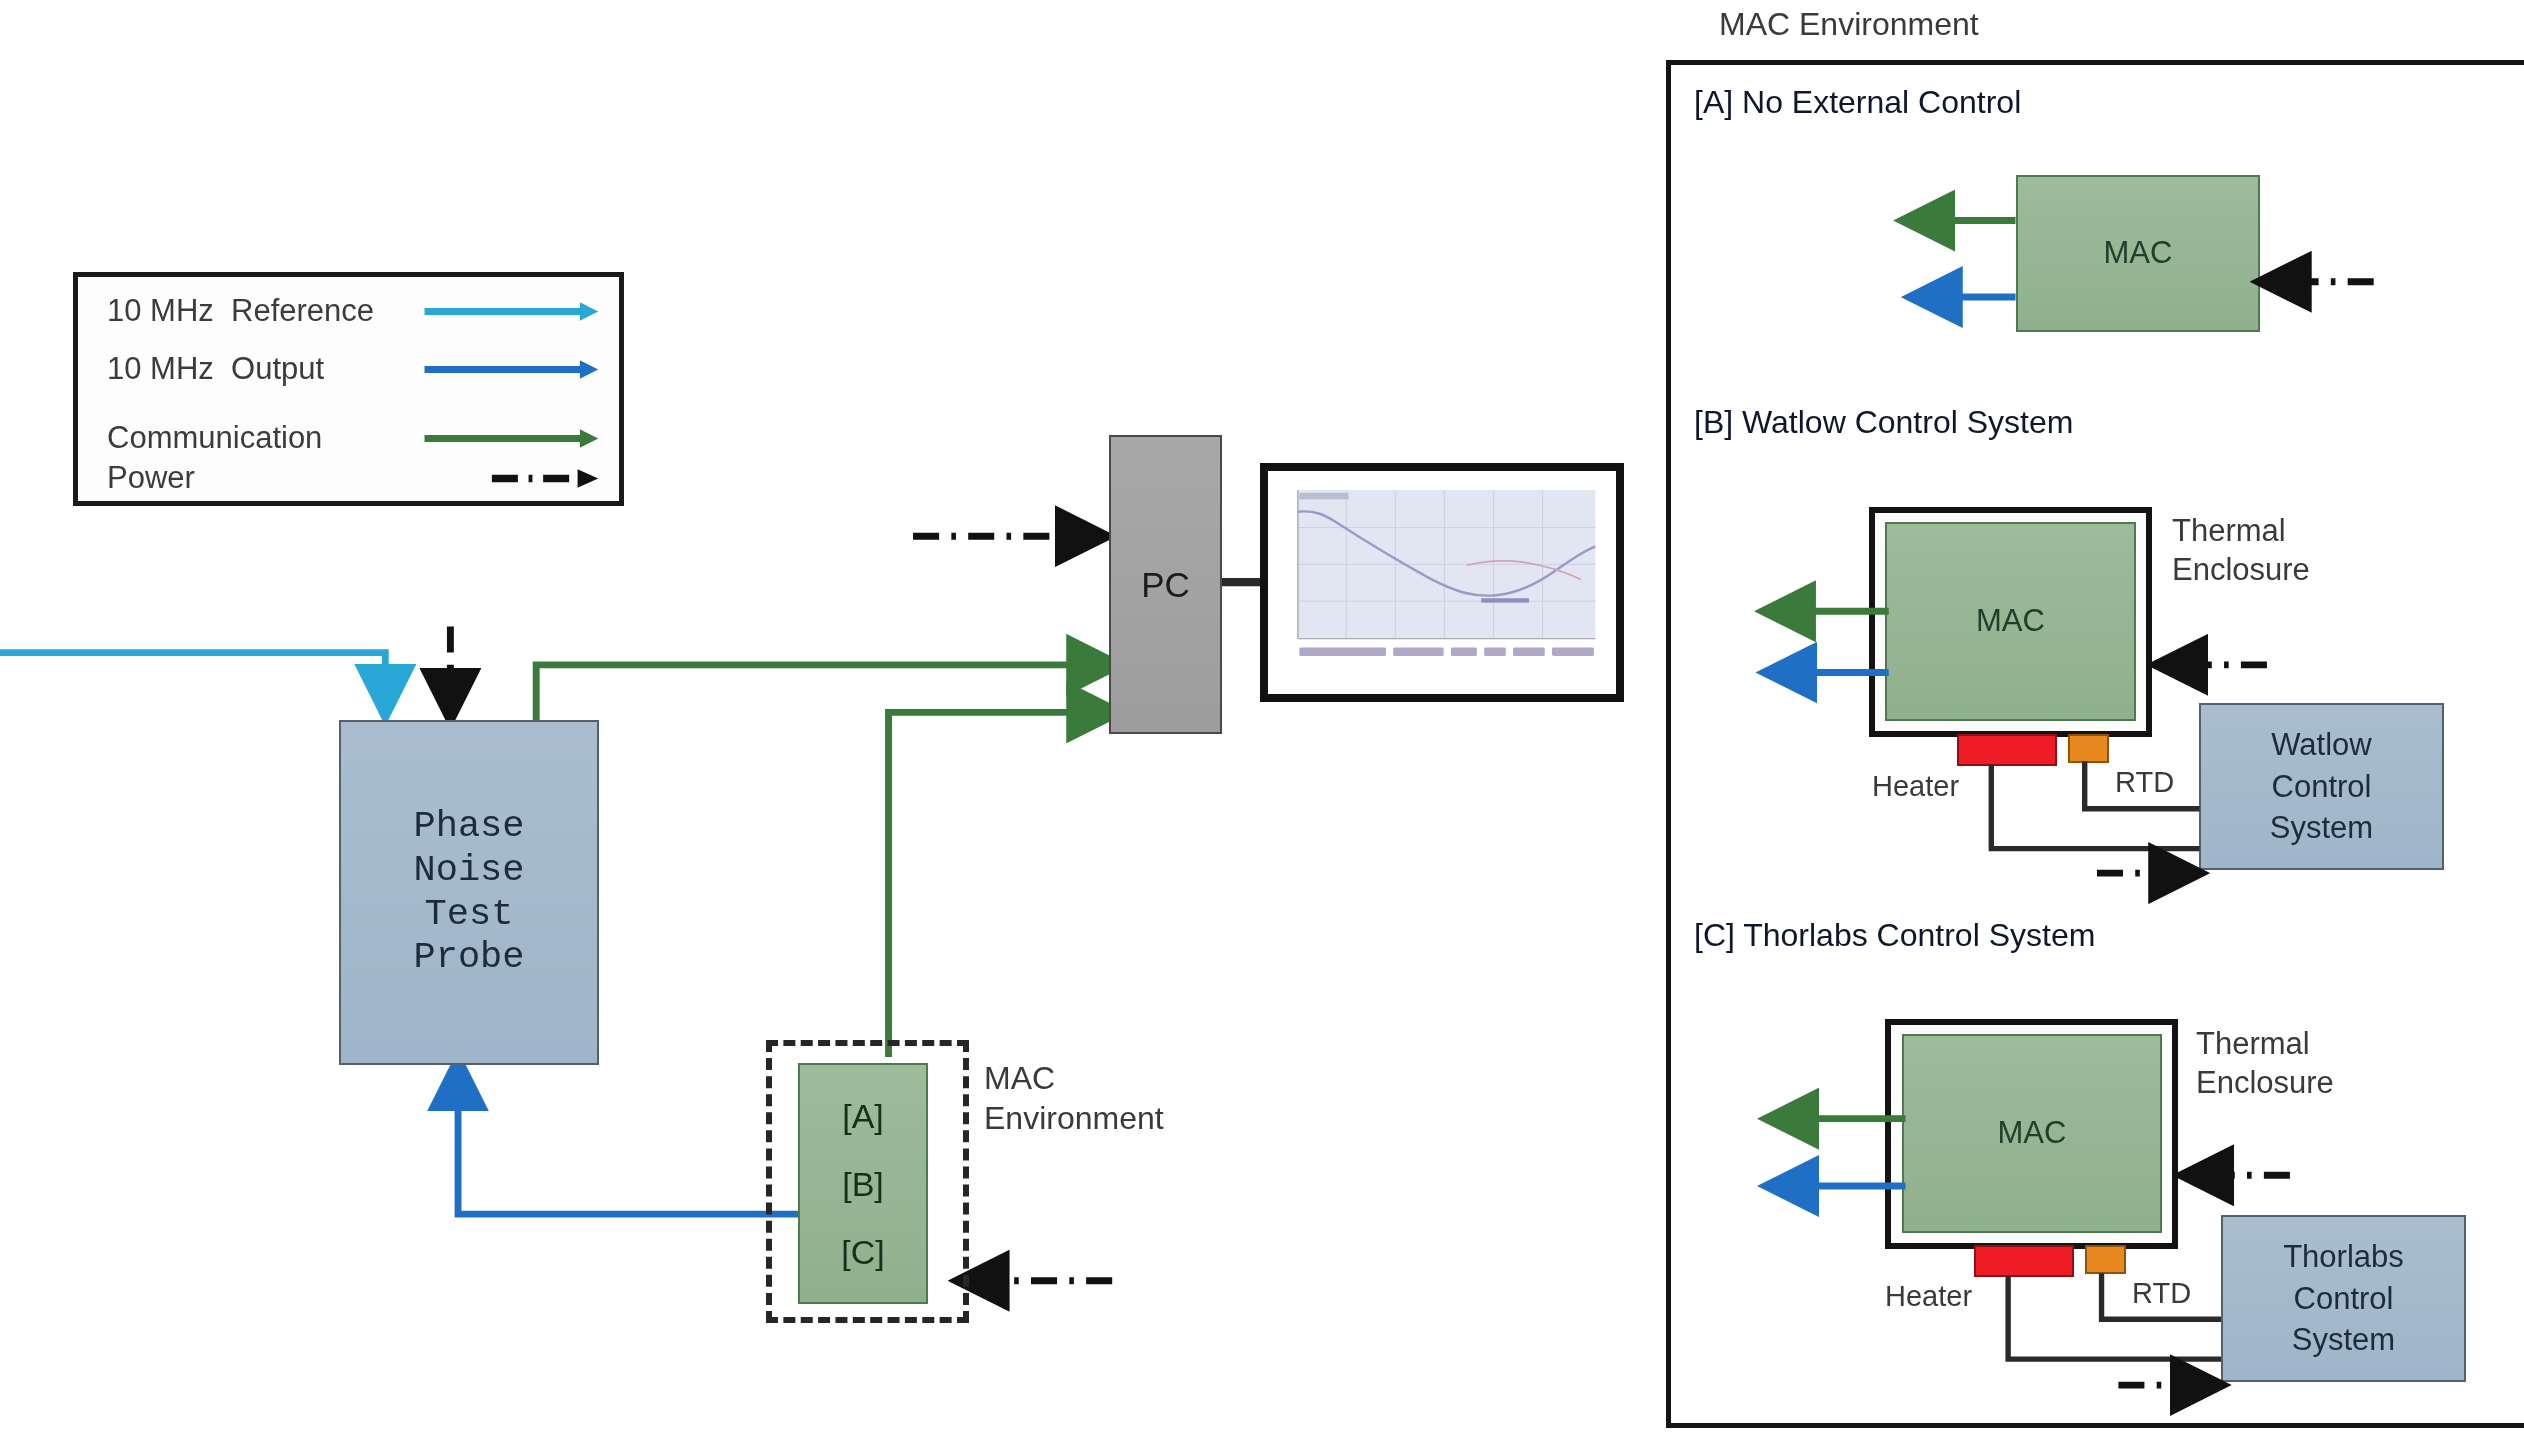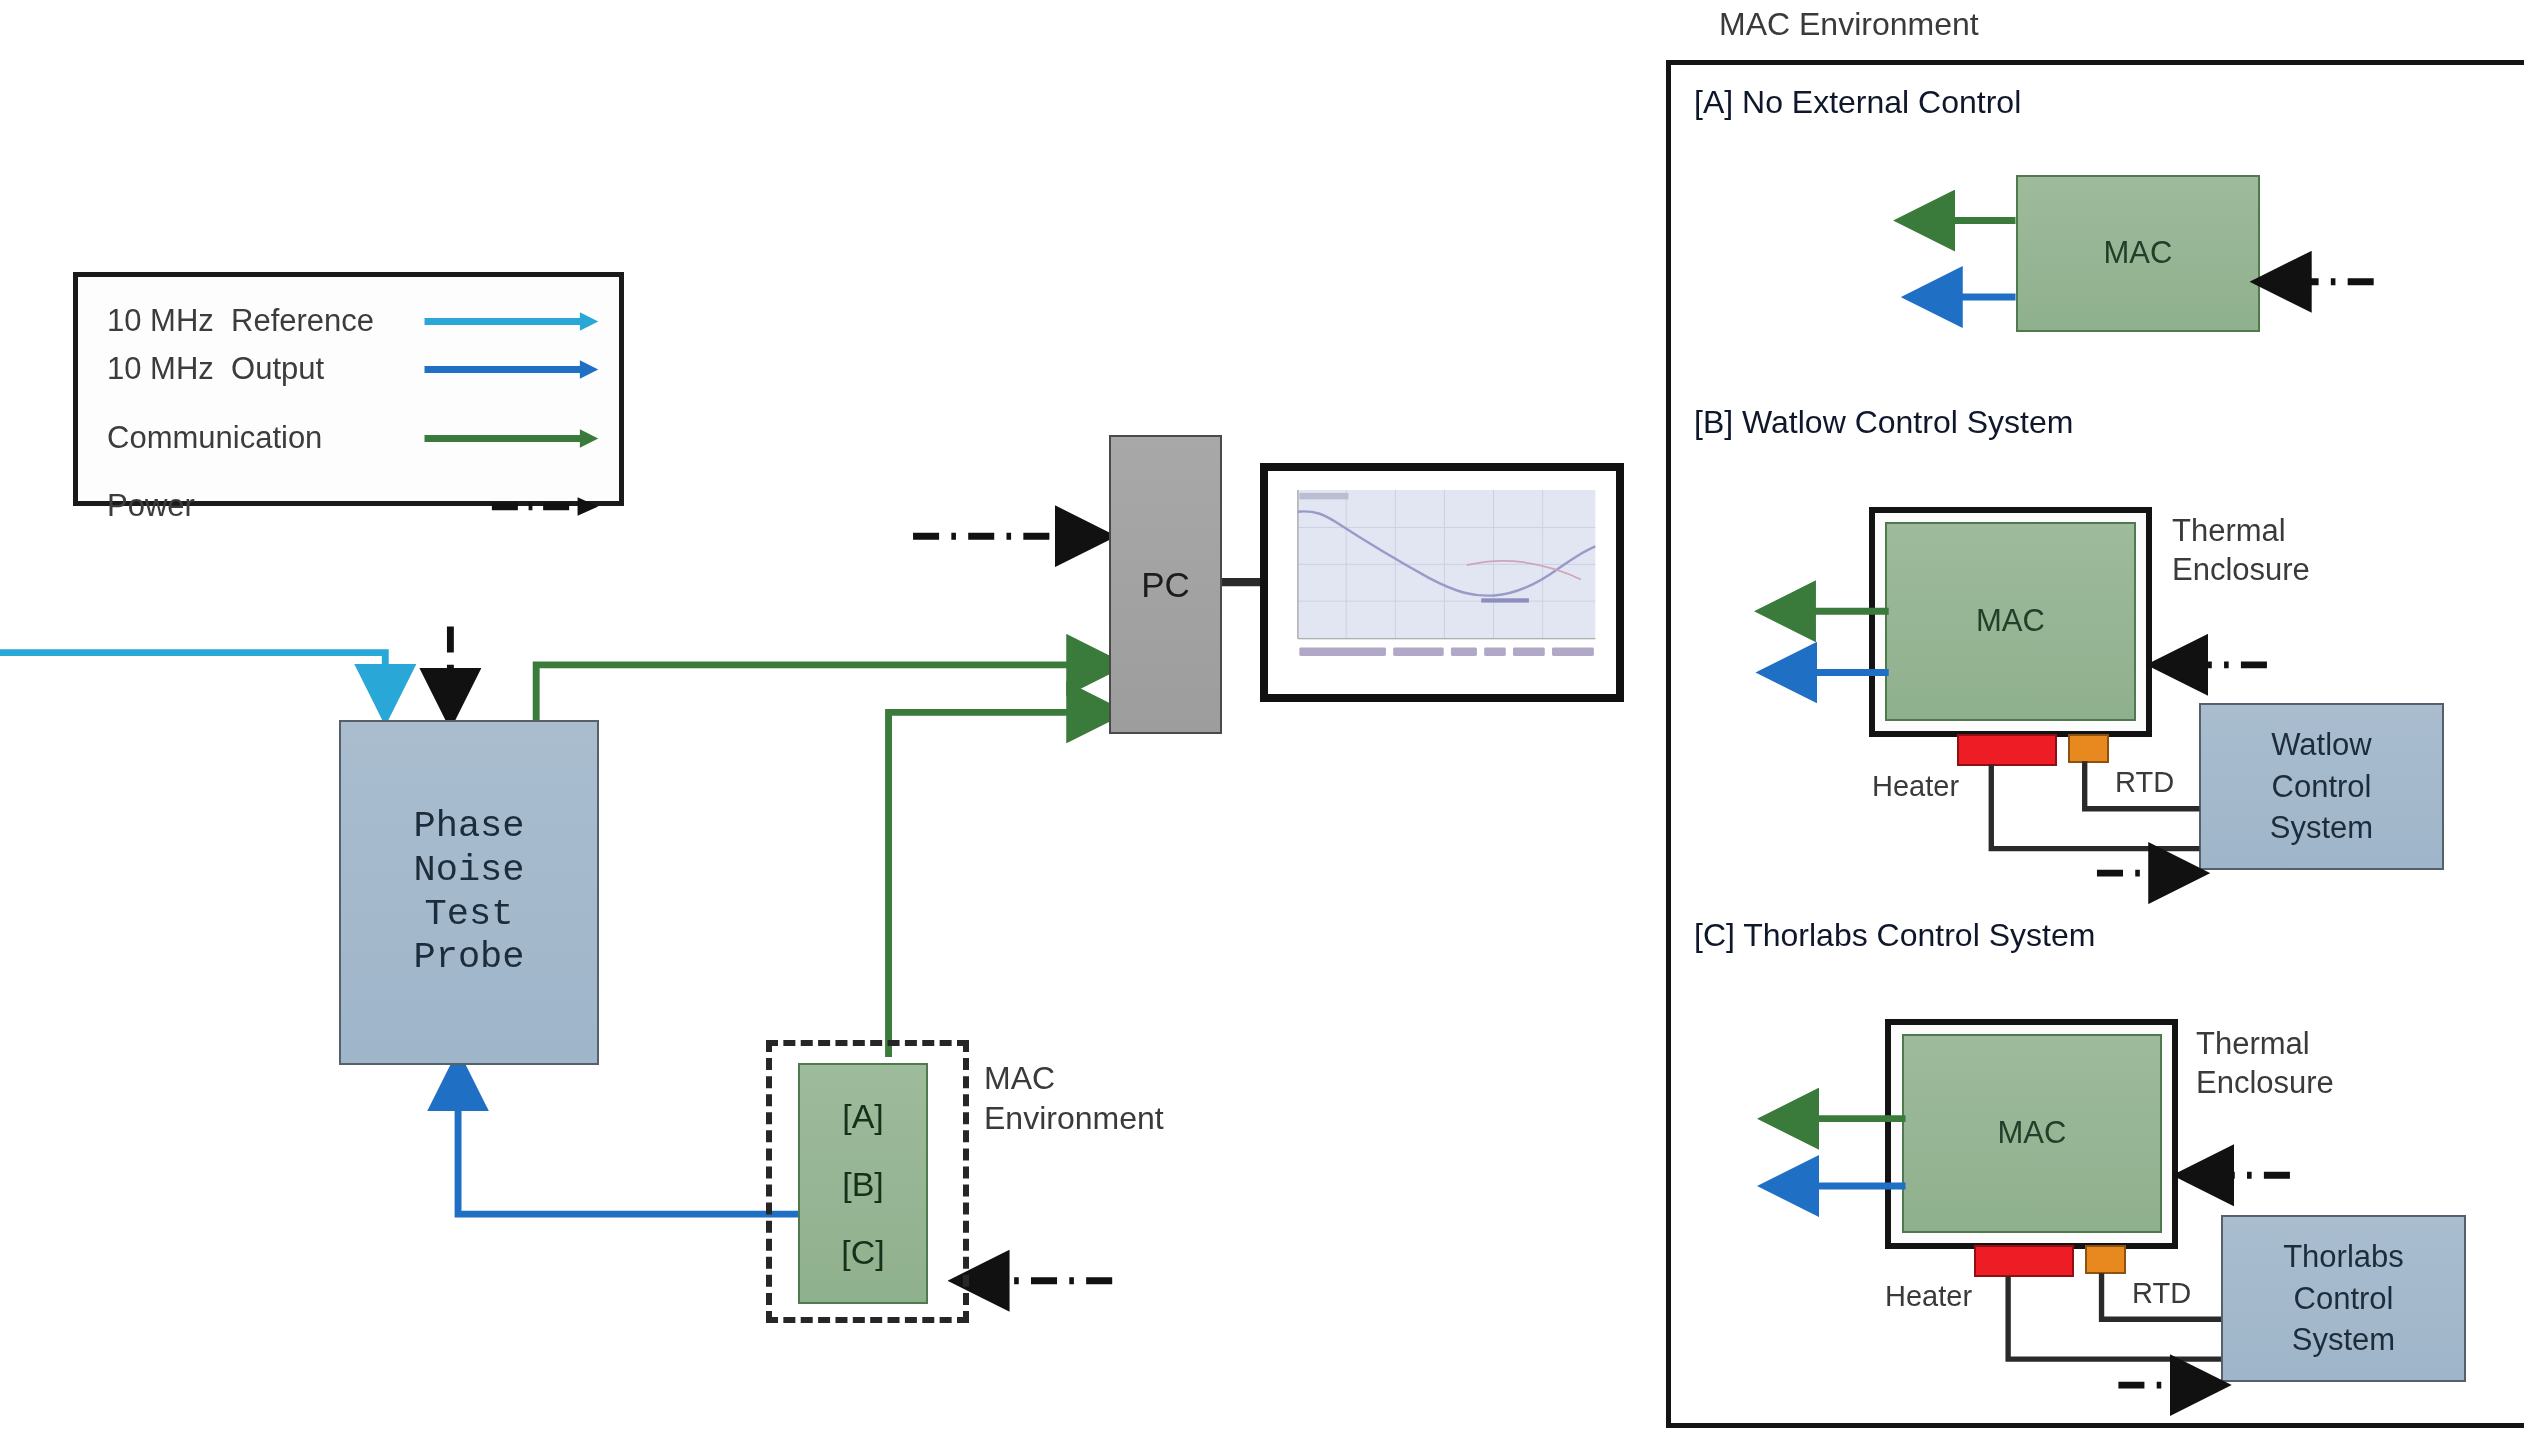--- a/index.html
+++ b/index.html
@@ -73,42 +73,42 @@
     <path d="M1060,1585 L598,1585 L598,1388" fill="none" stroke="#1f6fc4" stroke-width="9" marker-end="url(#ah-blue)"></path>
 
     <path d="M1192,700 L1440,700" fill="none" stroke="#111" stroke-width="9" stroke-dasharray="34 16 6 16" marker-end="url(#ah-black)"></path>
 
     <path d="M1452,1672 L1255,1672" fill="none" stroke="#111" stroke-width="9" stroke-dasharray="34 16 6 16" marker-end="url(#ah-black)"></path>
 
     <path d="M1595,760 L1650,760" fill="none" stroke="#2a2a2a" stroke-width="11"></path>
   </svg>
 
   <div id="legend">
-    <div class="leg-row" style="top:21px;">
+    <div class="leg-row" style="top:11px;">
       <span class="leg-text">10 MHz  Reference</span>
       <svg class="leg-art" viewBox="0 0 230 40">
         <line x1="2" y1="20" x2="210" y2="20" stroke="#29a8d8" stroke-width="9"></line>
         <path d="M205,8 L229,20 L205,32 z" fill="#29a8d8"></path>
       </svg>
     </div>
     <div class="leg-row" style="top:69px;">
       <span class="leg-text">10 MHz  Output</span>
       <svg class="leg-art" viewBox="0 0 230 40">
         <line x1="2" y1="20" x2="210" y2="20" stroke="#1f6fc4" stroke-width="9"></line>
         <path d="M205,8 L229,20 L205,32 z" fill="#1f6fc4"></path>
       </svg>
     </div>
     <div class="leg-row" style="top:138px;">
       <span class="leg-text">Communication</span>
       <svg class="leg-art" viewBox="0 0 230 40">
         <line x1="2" y1="20" x2="210" y2="20" stroke="#3a7a3a" stroke-width="9"></line>
         <path d="M205,8 L229,20 L205,32 z" fill="#3a7a3a"></path>
       </svg>
     </div>
-    <div class="leg-row" style="top:178px;margin-top:28px;">
+    <div class="leg-row" style="top:178px;">
       <span class="leg-text">Power</span>
       <svg class="leg-art" viewBox="0 0 230 40">
         <line x1="90" y1="20" x2="206" y2="20" stroke="#111" stroke-width="10" stroke-dasharray="34 14 5 14"></line>
         <path d="M202,8 L229,20 L202,32 z" fill="#111"></path>
       </svg>
     </div>
   </div>
 
   <div class="box blue-box" style="left:339px;top:720px;width:260px;height:345px;font-size:37px;font-family:Liberation Mono, monospace;">
     <span style="white-space:pre-line;">Phase

